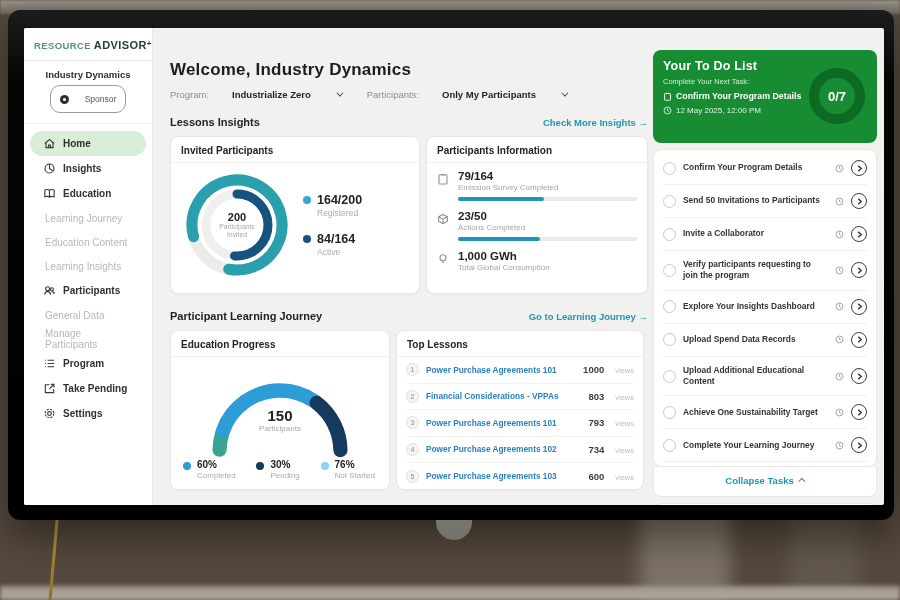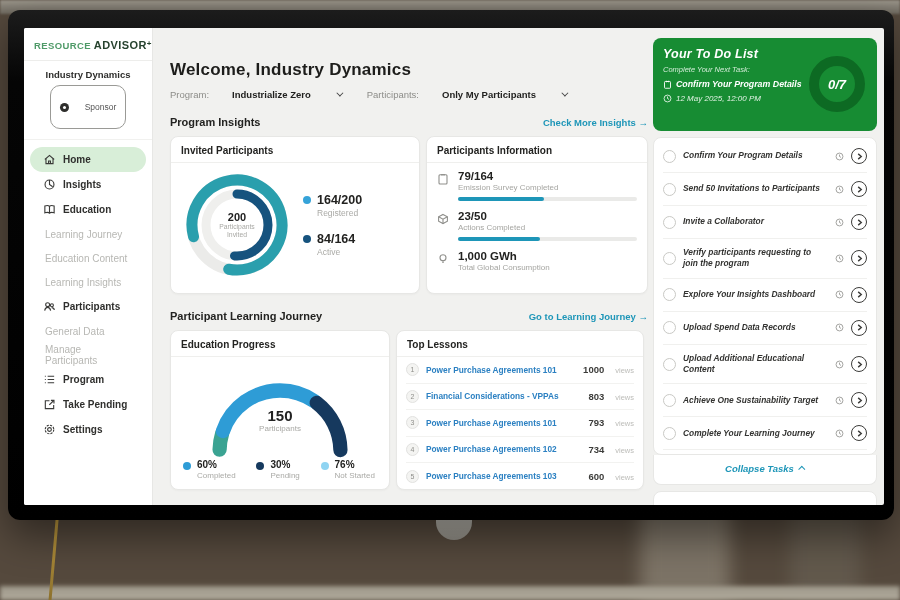--- a/index.html
+++ b/index.html
@@ -31,21 +31,21 @@
   
   .sidebar { position:absolute; left:0; top:0; width:129px; height:477px;
     background:#ffffff; border-right:1px solid #e7e7e5; }
   .side-logo { padding:11px 10px 9px; border-bottom:1px solid #ededeb; white-space:nowrap; }
   .logo-a { font-size:9.5px; font-weight:bold; letter-spacing:.4px; color:#4f9a68; }
   .logo-b { font-size:11px; font-weight:bold; letter-spacing:.4px; color:#26422e; }
   .logo-plus { font-size:8px; font-weight:bold; color:#26422e; vertical-align:top; }
   .side-org { text-align:center; padding:8px 6px 10px; border-bottom:1px solid #f1f1ef; }
   .org-name { font-size:9.5px; font-weight:bold; color:#2e2e2c; }
   .sponsor { display:inline-flex; align-items:center; gap:16px; margin-top:5px;
-    border:1px solid #9a9a96; border-radius:10px; padding:16px 9px; font-size:8.5px; color:#555; }
+    border:1px solid #9a9a96; border-radius:10px; padding:8px 9px; font-size:8.5px; color:#555; }
   .sponsor-dot { width:9px; height:9px; border-radius:50%; background:#2e2e2c; display:inline-block; position:relative; }
   .sponsor-dot:after { content:""; position:absolute; left:3px; top:3px; width:3px; height:3px; border-radius:50%; background:#fff; }
   .side-menu { padding:7px 0; }
   .menu-row { display:flex; align-items:center; gap:7px; height:25px; padding:0 10px 0 13px;
     margin:0 6px; font-size:10px; font-weight:bold; color:#2f2f2d; border-radius:13px; cursor:pointer; }
   .menu-row.active { background:#d8eed8; }
   .menu-row.sub { font-weight:normal; color:#b7b7b3; padding-left:15px; height:24px; }
   .menu-row .icon-slot { width:13px; height:13px; flex:0 0 13px; display:inline-flex; }
   .menu-row .icon-slot svg { width:13px; height:13px; }
 
@@ -101,21 +101,21 @@
   .lesson-rows { padding:0 9px; }
   .lesson { display:flex; align-items:center; gap:7px; height:26.5px; border-bottom:1px solid #f2f2f0; cursor:pointer; }
   .lesson:last-child { border-bottom:none; }
   .rank { width:13px; height:13px; flex:0 0 13px; border-radius:50%; background:#f4f4f2; border:1px solid #e2e2e0;
     font-size:7px; color:#8e8e8a; display:flex; align-items:center; justify-content:center; }
   .lesson-title { flex:1; font-size:8.3px; font-weight:bold; color:#2b80c2; white-space:nowrap; overflow:hidden; }
   .views-val { font-size:9.5px; font-weight:bold; color:#3c3c3a; }
   .views-suf { font-size:7.5px; color:#bcbcb8; margin-left:11px; }
 
   
-  .rail { position:absolute; left:629px; top:10px; width:224px;font-style:italic; }
+  .rail { position:absolute; left:629px; top:22px; width:224px; }
   .todo-hero { background:#178c33; border-radius:8px; padding:9px 10px; color:#fff; position:relative; height:93px; }
   .todo-title { font-size:12.5px; font-weight:bold; letter-spacing:.2px; }
   .todo-sub { font-size:7.5px; color:#d3ecd8; margin-top:4px; }
   .todo-next { display:flex; align-items:center; gap:4px; font-size:8.8px; font-weight:bold; margin-top:5px; }
   .todo-due { display:flex; align-items:center; gap:4px; font-size:8px; color:#e2f3e5; margin-top:5px; }
   .todo-hero svg.mini { width:9px; height:9px; flex:0 0 9px; }
   .ring-wrap { position:absolute; right:10px; top:16px; width:60px; height:60px; }
   .ring-wrap svg { width:60px; height:60px; }
   .ring-text { position:absolute; inset:0; display:flex; align-items:center; justify-content:center;
     font-size:13px; font-weight:bold; color:#fff; }
@@ -276,21 +276,21 @@
             <span class="chev"></span>
           </div>
           <div class="filter">
             <span>Participants:</span>
             <b>Only My Participants</b>
             <span class="chev"></span>
           </div>
         </div>
 
         <div class="sec-row">
-          <span class="sec-title">Program Insights</span>
+          <span class="sec-title">Lessons Insights</span>
           <span class="sec-link">
             <span>Check More Insights</span>
             <span>→</span>
           </span>
         </div>
 
         <div class="row-cards">
 
           <div class="card card-invited">
             <div class="card-title">Invited Participants</div>

